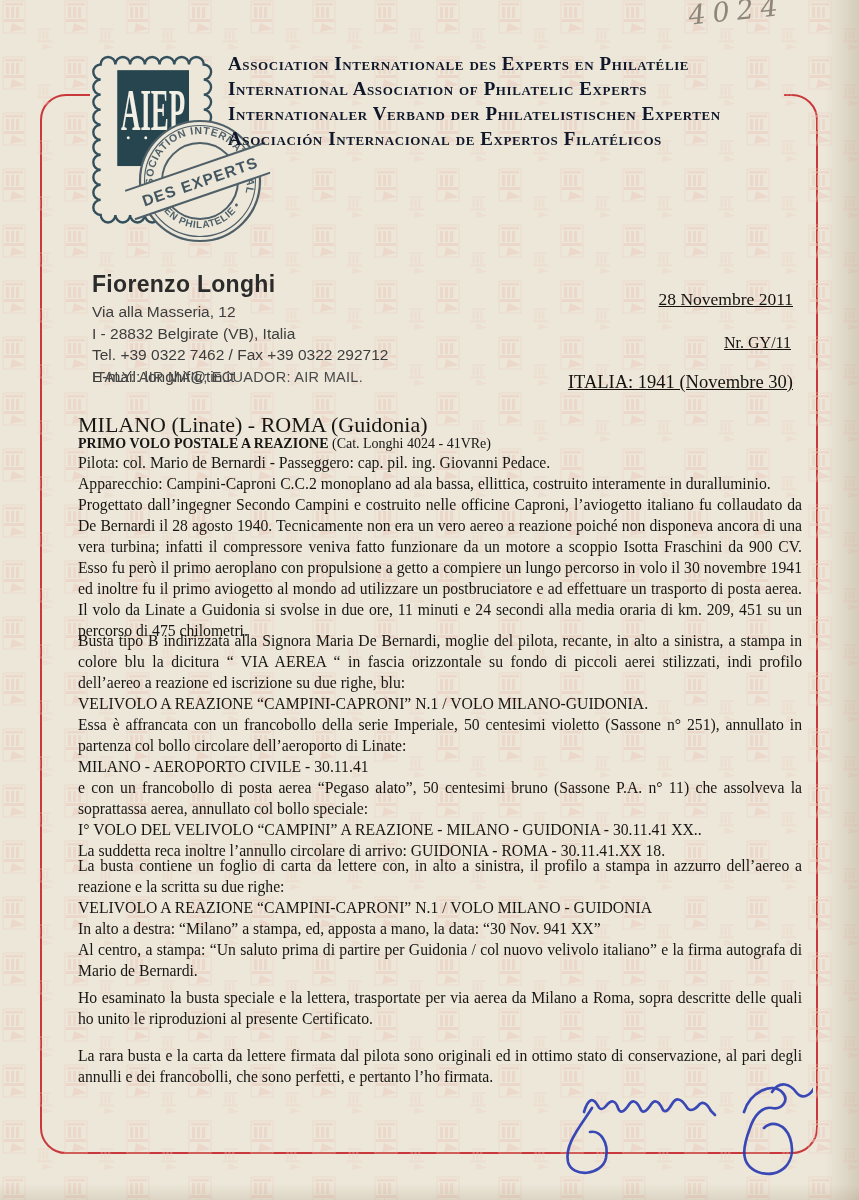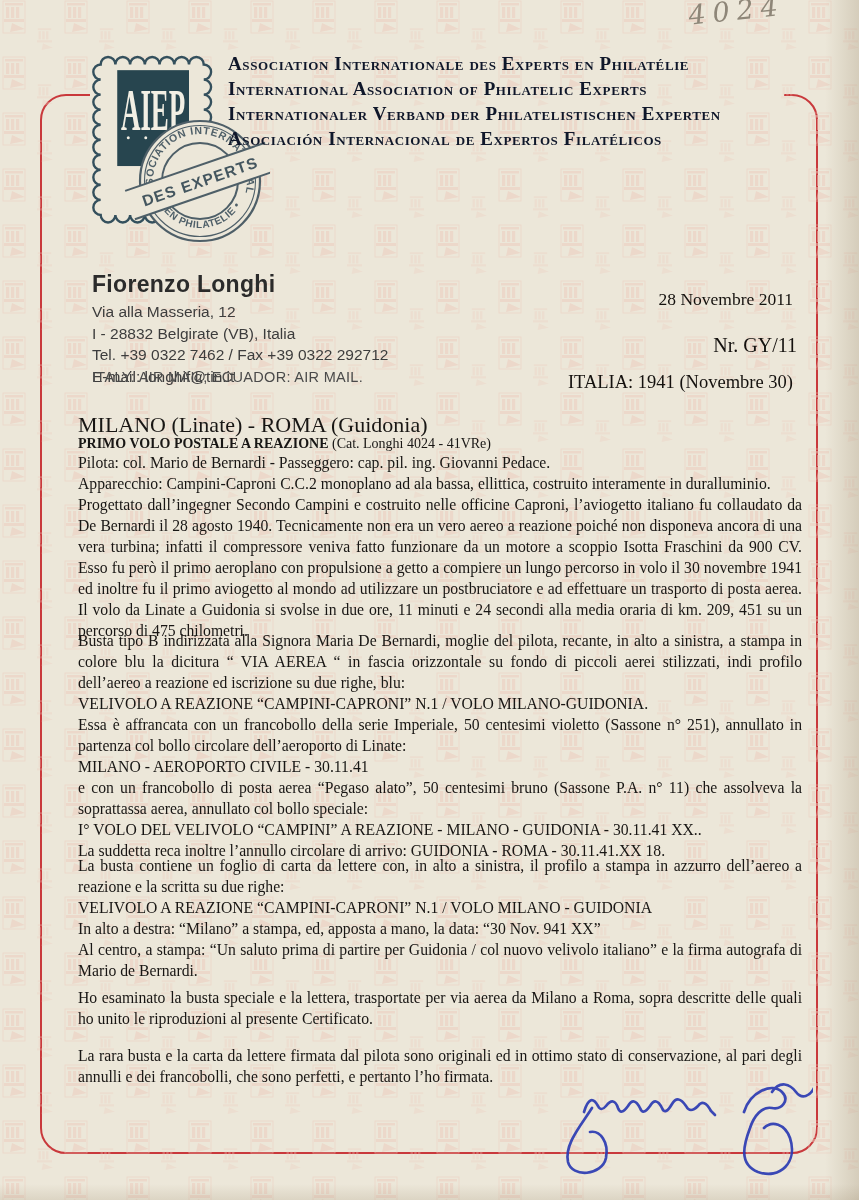--- a/index.html
+++ b/index.html
@@ -47,23 +47,23 @@
   }
   
   .sender{position:absolute;left:92px;top:271px;font-family:"Liberation Sans", sans-serif;color:#3d3d3d;}
   .sender .name{font-size:23px;font-weight:bold;color:#2b2b2b;letter-spacing:.3px;margin-bottom:3px;}
   .sender .line{font-size:15.5px;line-height:21.5px;}
   .tagline{
     position:absolute;left:92px;top:369px;
     font-family:"Liberation Sans", sans-serif;font-size:14.5px;color:#4a4a4a;letter-spacing:.3px;
   }
   
-  .meta{position:absolute;right:66px;text-align:right;color:#14110e;}
+  .meta{position:absolute;right:66px;text-align:right;color:#14110e;text-decoration:underline;}
   .meta-date{top:289px;font-size:17.5px;}
-  .meta-ref{top:334px;right:62px;font-size:20px;}
+  .meta-ref{top:334px;right:68px;font-size:16px;}
   .meta-subject{top:372px;font-size:18.5px;}
   
   .doc{position:absolute;left:78px;width:724px;color:#181614;}
   .route{top:412px;font-size:22px;}
   .headline{top:436px;font-size:14px;}
   .headline b{font-weight:bold;}
   .bodytext{font-size:15.7px;line-height:21px;}
   .just{text-align:justify;}
   .para-a{top:452px;} .para-b{top:630px;} .para-c{top:855px;}
   .para-d{top:987px;} .para-e{top:1045px;}

